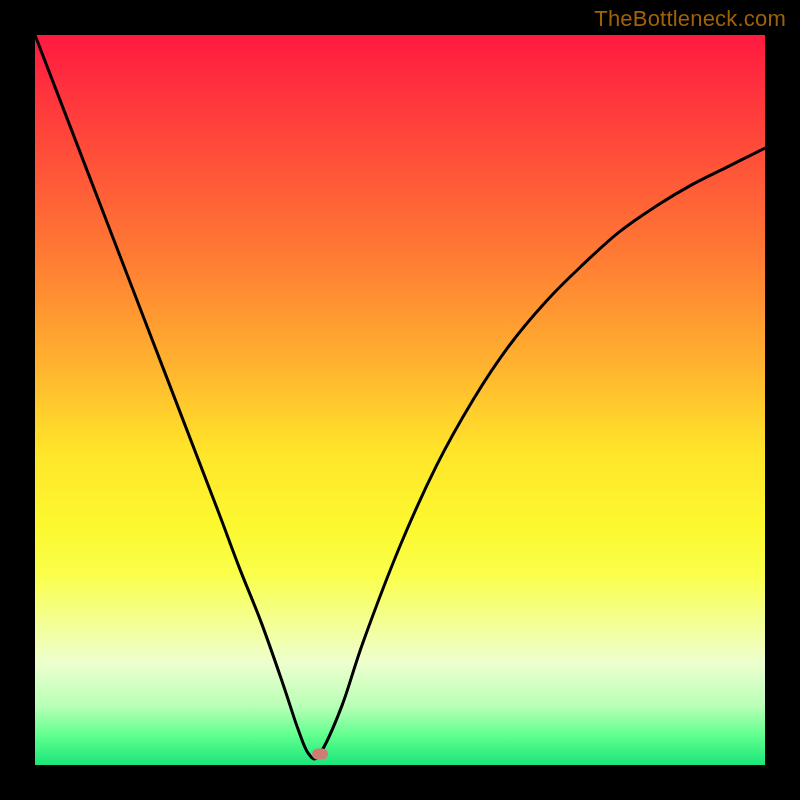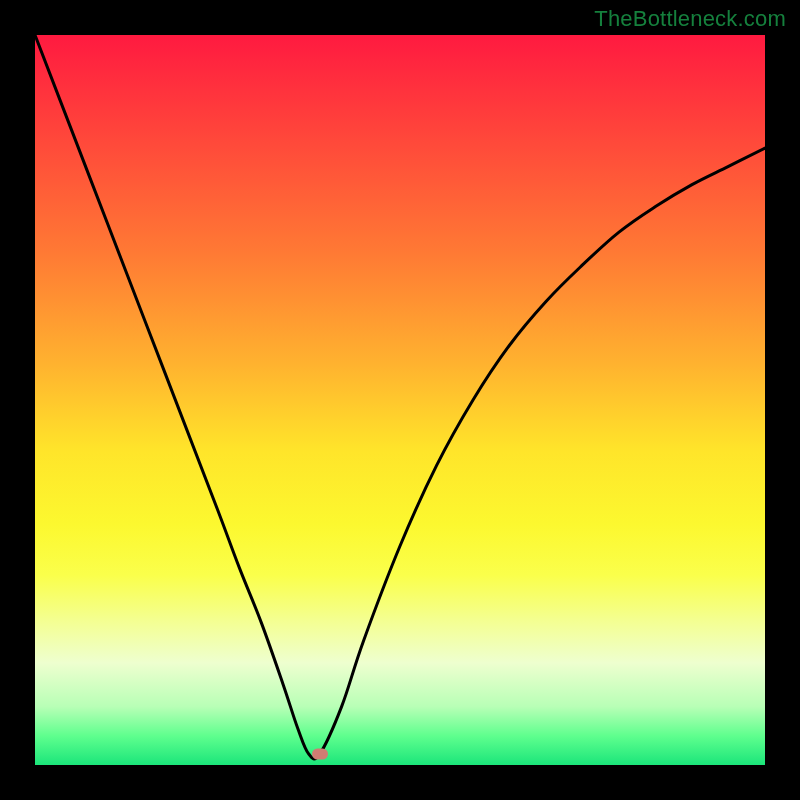--- a/index.html
+++ b/index.html
@@ -37,21 +37,21 @@
       #b8ffb6 92%,
       #5fff8e 96%,
       #1be57a 100%);
   }
   .watermark {
     position: absolute;
     top: 6px;
     right: 14px;
     font-family: Arial, Helvetica, sans-serif;
     font-size: 22px;
-    color: #15803d;
+    color: #a16207;
     letter-spacing: 0.2px;
     user-select: none;
   }
   svg.curve {
     position: absolute;
     left: 0;
     top: 0;
   }
   .marker {
     position: absolute;

